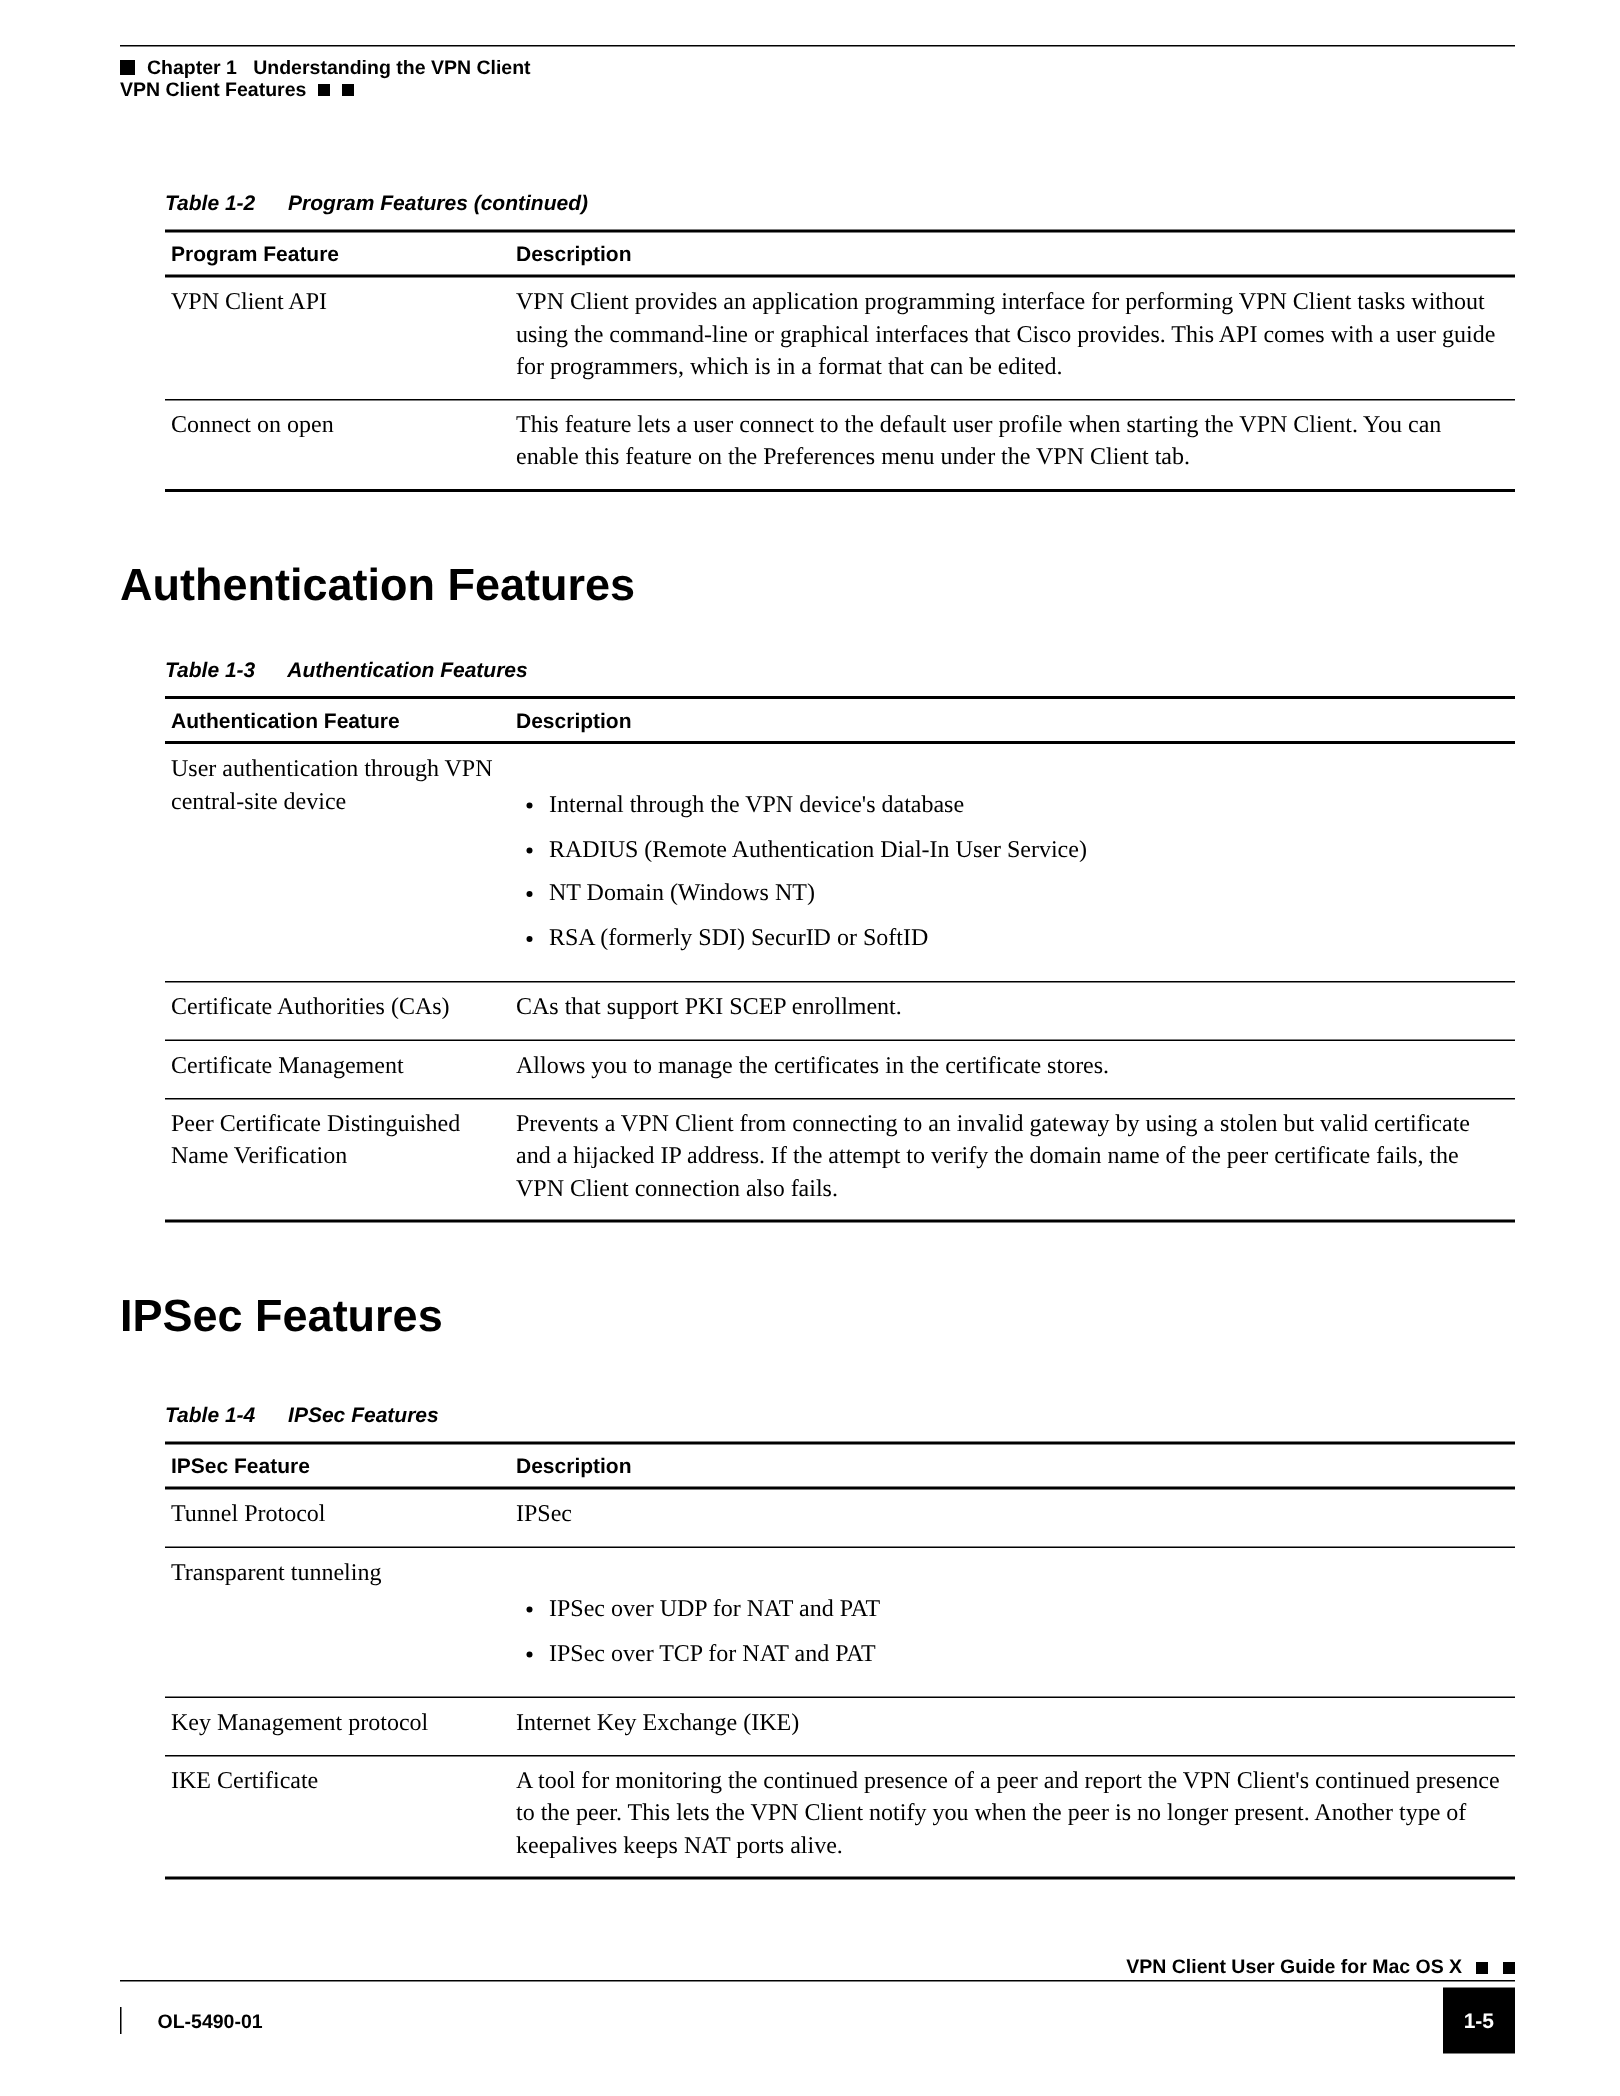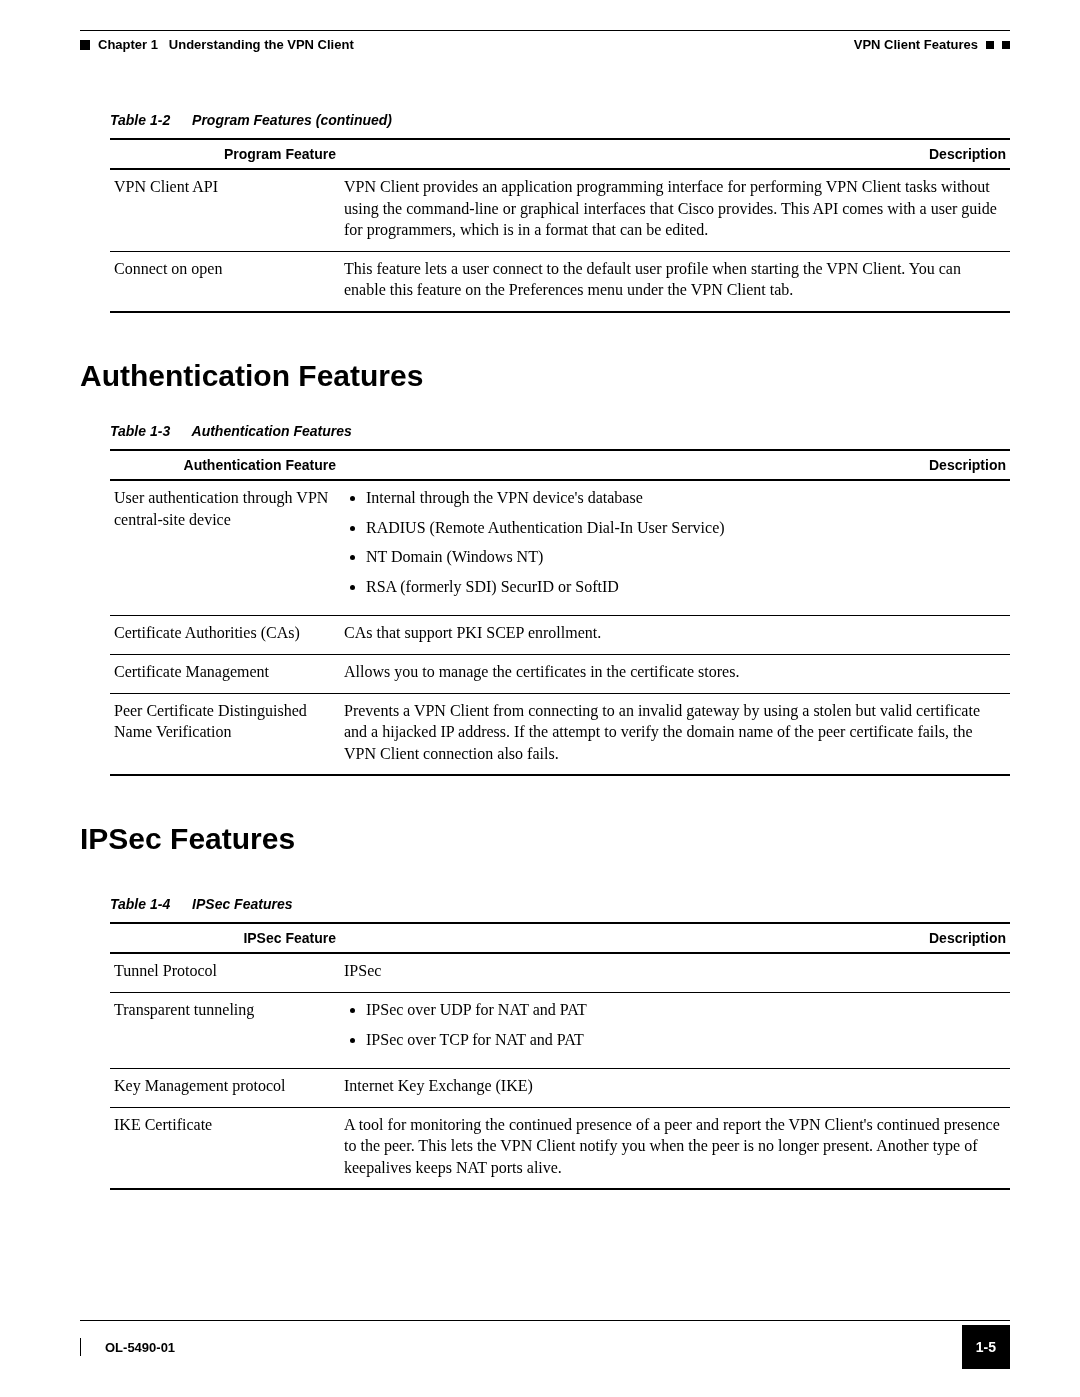--- a/index.html
+++ b/index.html
@@ -16,20 +16,21 @@
   border-top: 1px solid #000;
   margin-bottom: 6px;
 }
 .header-row {
   display: flex;
   justify-content: space-between;
   align-items: flex-start;
   font-family: Arial, Helvetica, sans-serif;
   font-size: 13px;
   font-weight: bold;
+  flex-direction: column;
 }
 .header-left { display: flex; align-items: center; gap: 8px; }
 .header-right { display: flex; align-items: center; gap: 8px; }
 .sq { width: 10px; height: 10px; background: #000; display: inline-block; }
 .sq-small { width: 8px; height: 8px; background: #000; display: inline-block; }
 .content { padding-left: 30px; }
 .table-caption {
   font-family: Arial, Helvetica, sans-serif;
   font-style: italic;
   font-weight: bold;
@@ -42,21 +43,21 @@
   width: 100%;
   border-collapse: collapse;
   border-top: 2px solid #000;
   border-bottom: 2px solid #000;
   font-size: 16px;
 }
 table.feat th {
   font-family: Arial, Helvetica, sans-serif;
   font-weight: bold;
   font-size: 14px;
-  text-align: right;
+  text-align: left;
   padding: 6px 4px;
   border-bottom: 2px solid #000;
   vertical-align: bottom;
 }
 table.feat td {
   padding: 6px 4px 10px 4px;
   vertical-align: top;
   border-bottom: 1px solid #000;
   line-height: 1.35;
 }
@@ -68,21 +69,21 @@
   font-size: 30px;
   margin-top: 46px;
   margin-bottom: 18px;
   margin-left: -30px;
 }
 .para {
   font-size: 16px;
   line-height: 1.35;
 }
 .link { color: #0040a0; }
-ul.bullets { list-style: disc; padding-left: 22px; }
+ul.bullets { list-style: disc; padding-left: 22px; margin-top: 24px; }
 ul.bullets li { margin-bottom: 8px; }
 .footer {
   position: absolute;
   left: 80px; right: 70px; bottom: 28px;
 }
 .footer-bar { border-top: 1px solid #000; margin-bottom: 4px; }
 .footer-row {
   display: flex;
   justify-content: space-between;
   align-items: center;
@@ -227,20 +228,25 @@
     <tr>
       <td class="col1">IKE Certificate</td>
       <td>A tool for monitoring the continued presence of a peer and report the VPN Client's continued presence to the peer. This lets the VPN Client notify you when the peer is no longer present. Another type of keepalives keeps NAT ports alive.</td>
     </tr>
   </tbody>
 </table>
 
 </div>
 
 <div class="footer">
+  <div class="footer-book">
+    <span>VPN Client User Guide for Mac OS X</span>
+    <span class="sq-small"></span>
+    <span class="sq-small"></span>
+  </div>
   <div class="footer-bar"></div>
   <div class="footer-row">
     <div class="footer-left">
       <span class="vrule"></span>
       <span>OL-5490-01</span>
     </div>
     <span class="page-box">1-5</span>
   </div>
 </div>
 

